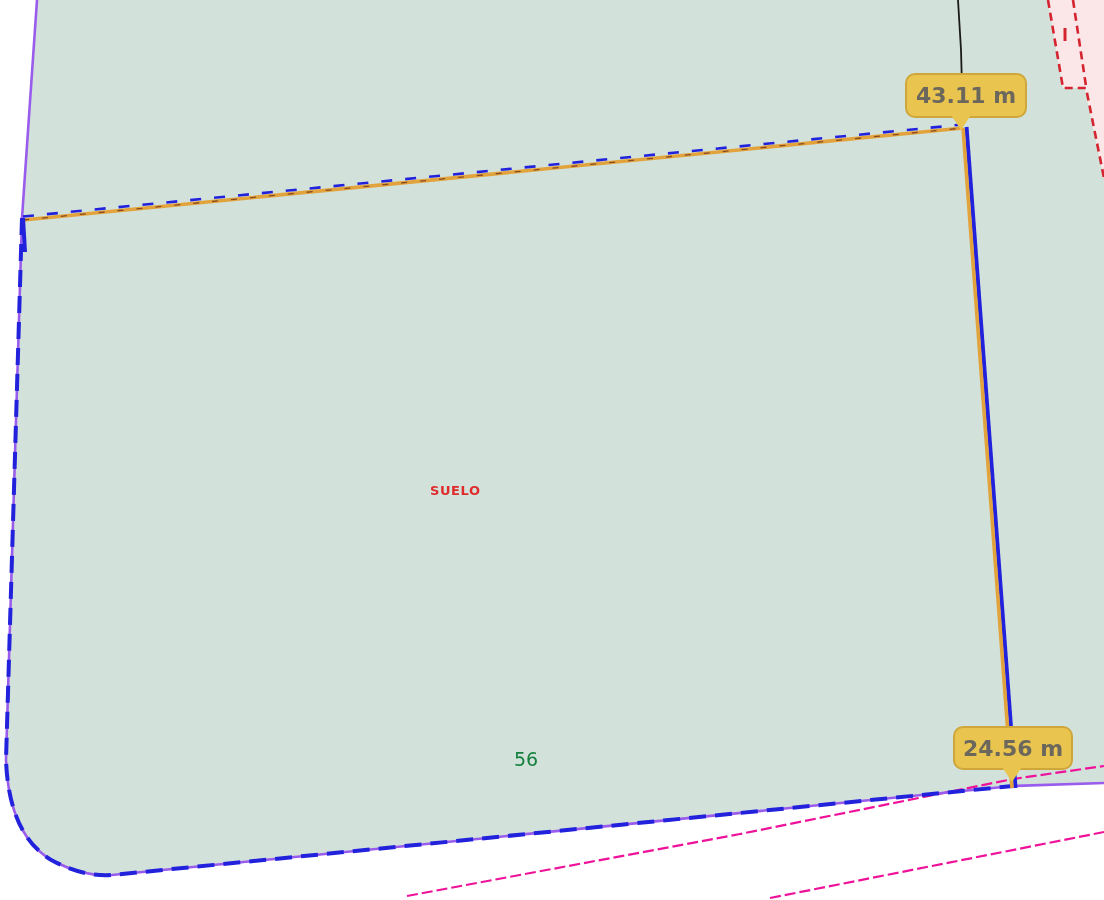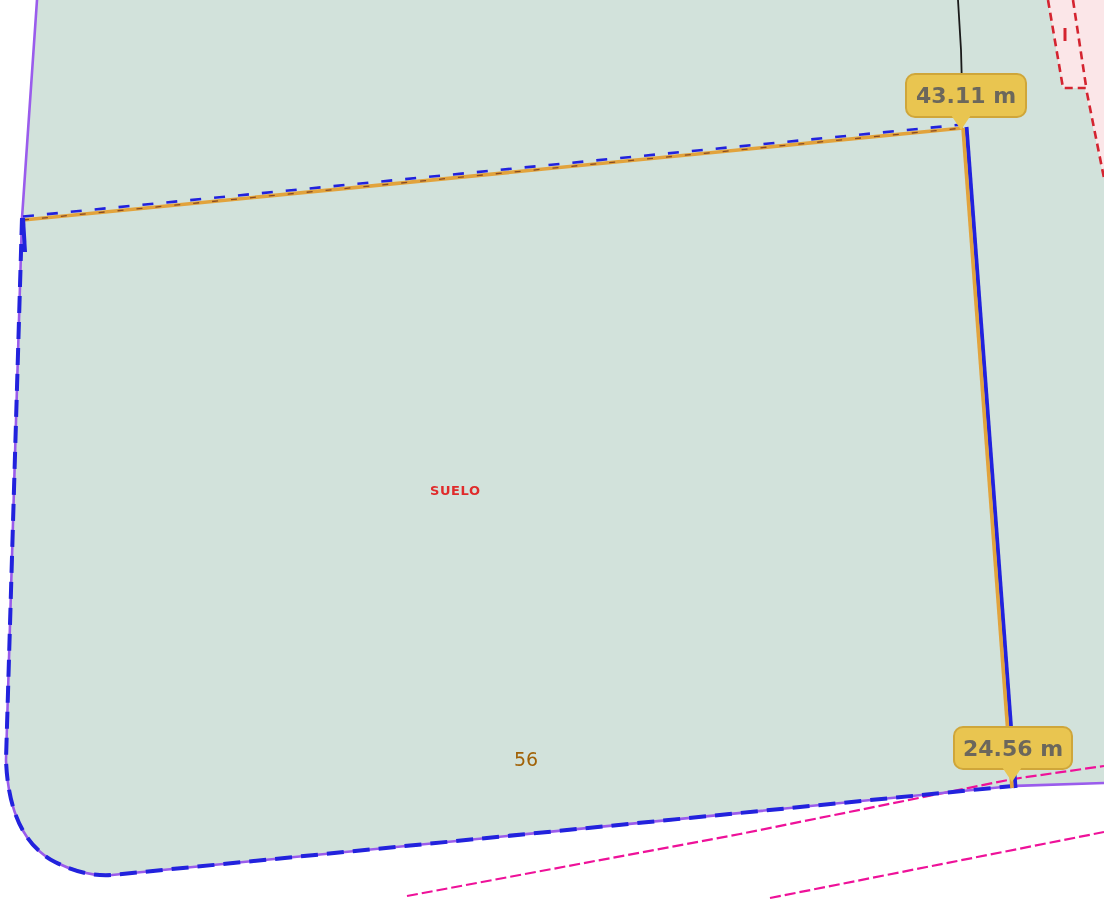--- a/index.html
+++ b/index.html
@@ -13,21 +13,21 @@
   .stage svg{position:absolute;left:0;top:0;}
   .map-text{position:absolute;white-space:nowrap;}
   .suelo{
     left:430px;top:483px;
     color:var(--suelo-text);
     font-size:13px;font-weight:bold;letter-spacing:0.6px;
     font-family:"DejaVu Sans", sans-serif;
   }
   .pnum{
     left:514px;top:748px;
-    color:#a16207;
+    color:#15803d;
     font-size:19px;
     font-family:"DejaVu Sans", sans-serif;
   }
   .mtip{
     position:absolute;
     background:var(--label-bg);
     border:2px solid var(--label-border);
     border-radius:10px;
     color:var(--label-text);
     font-size:22px;font-weight:bold;

